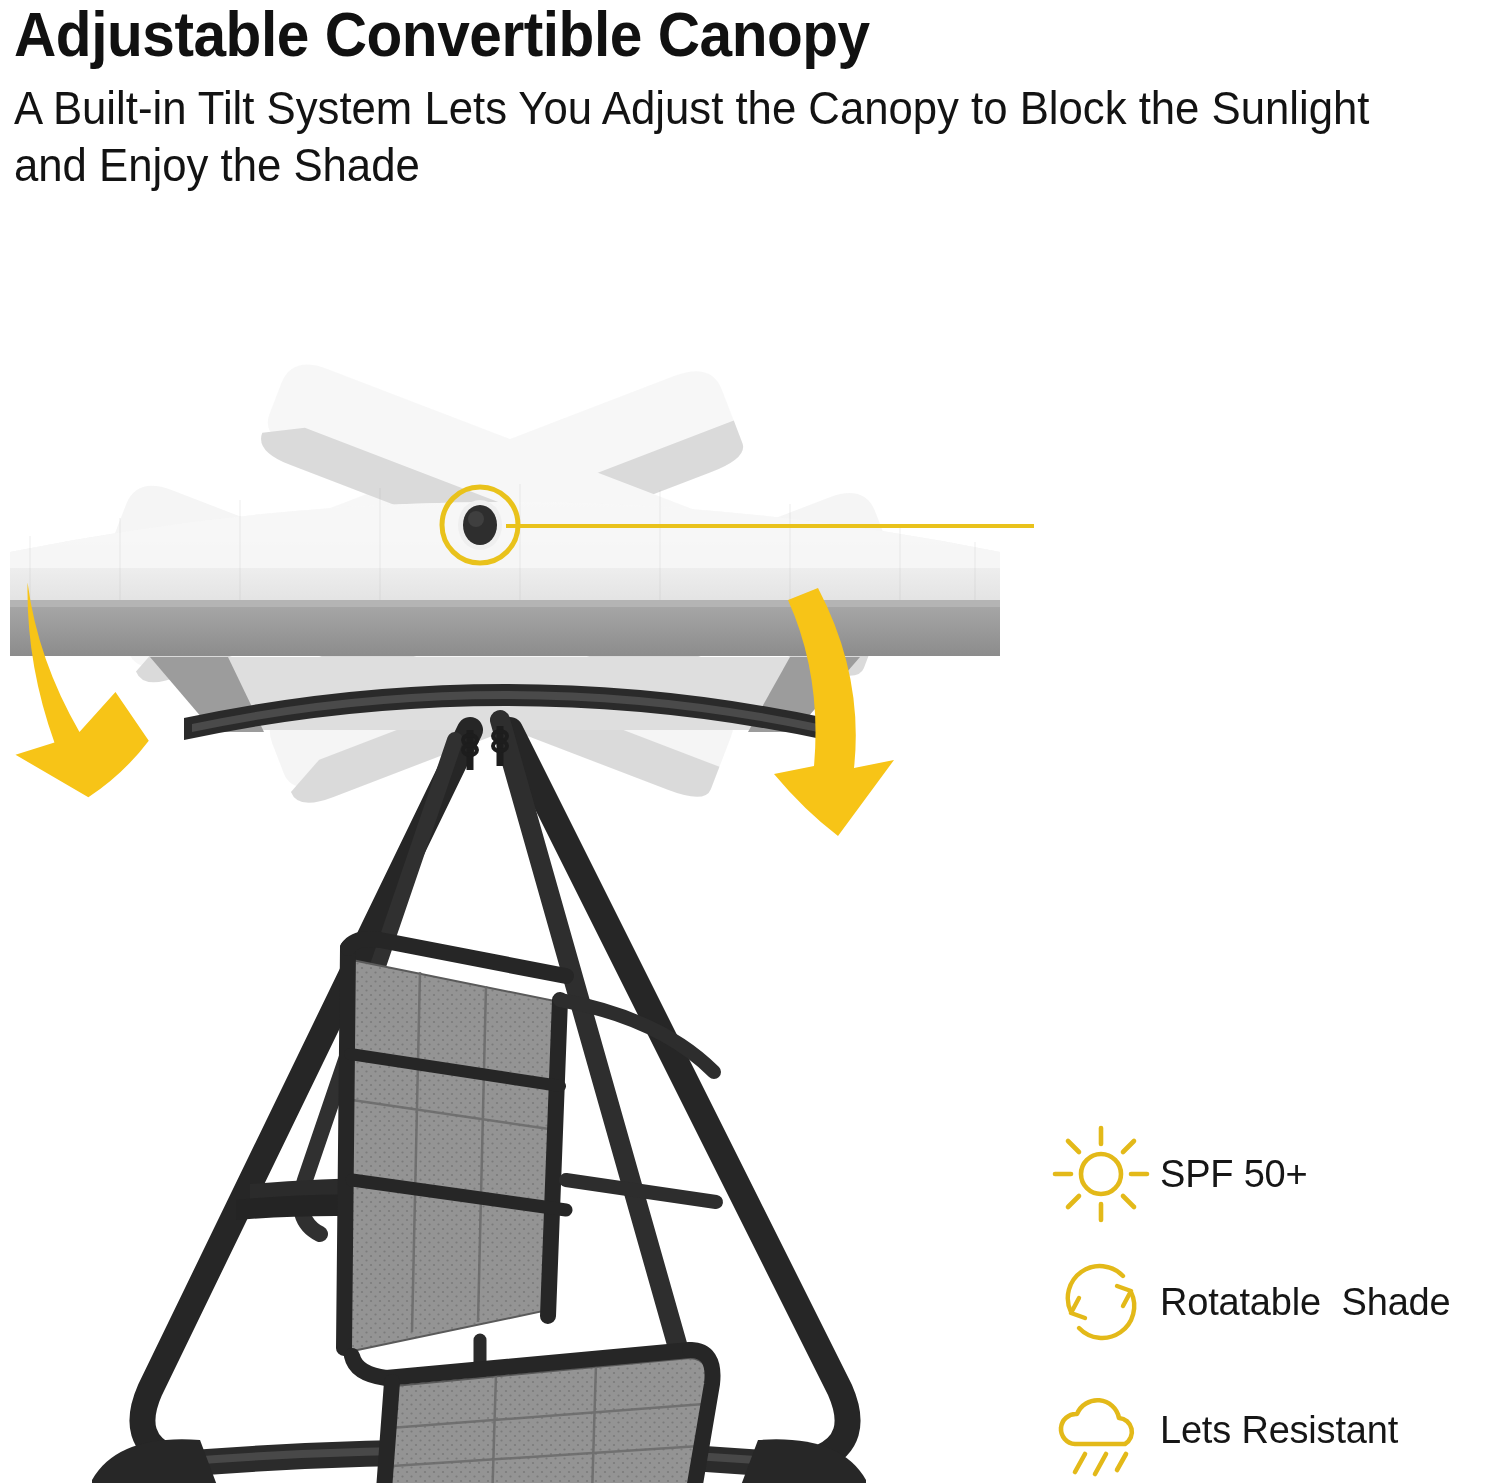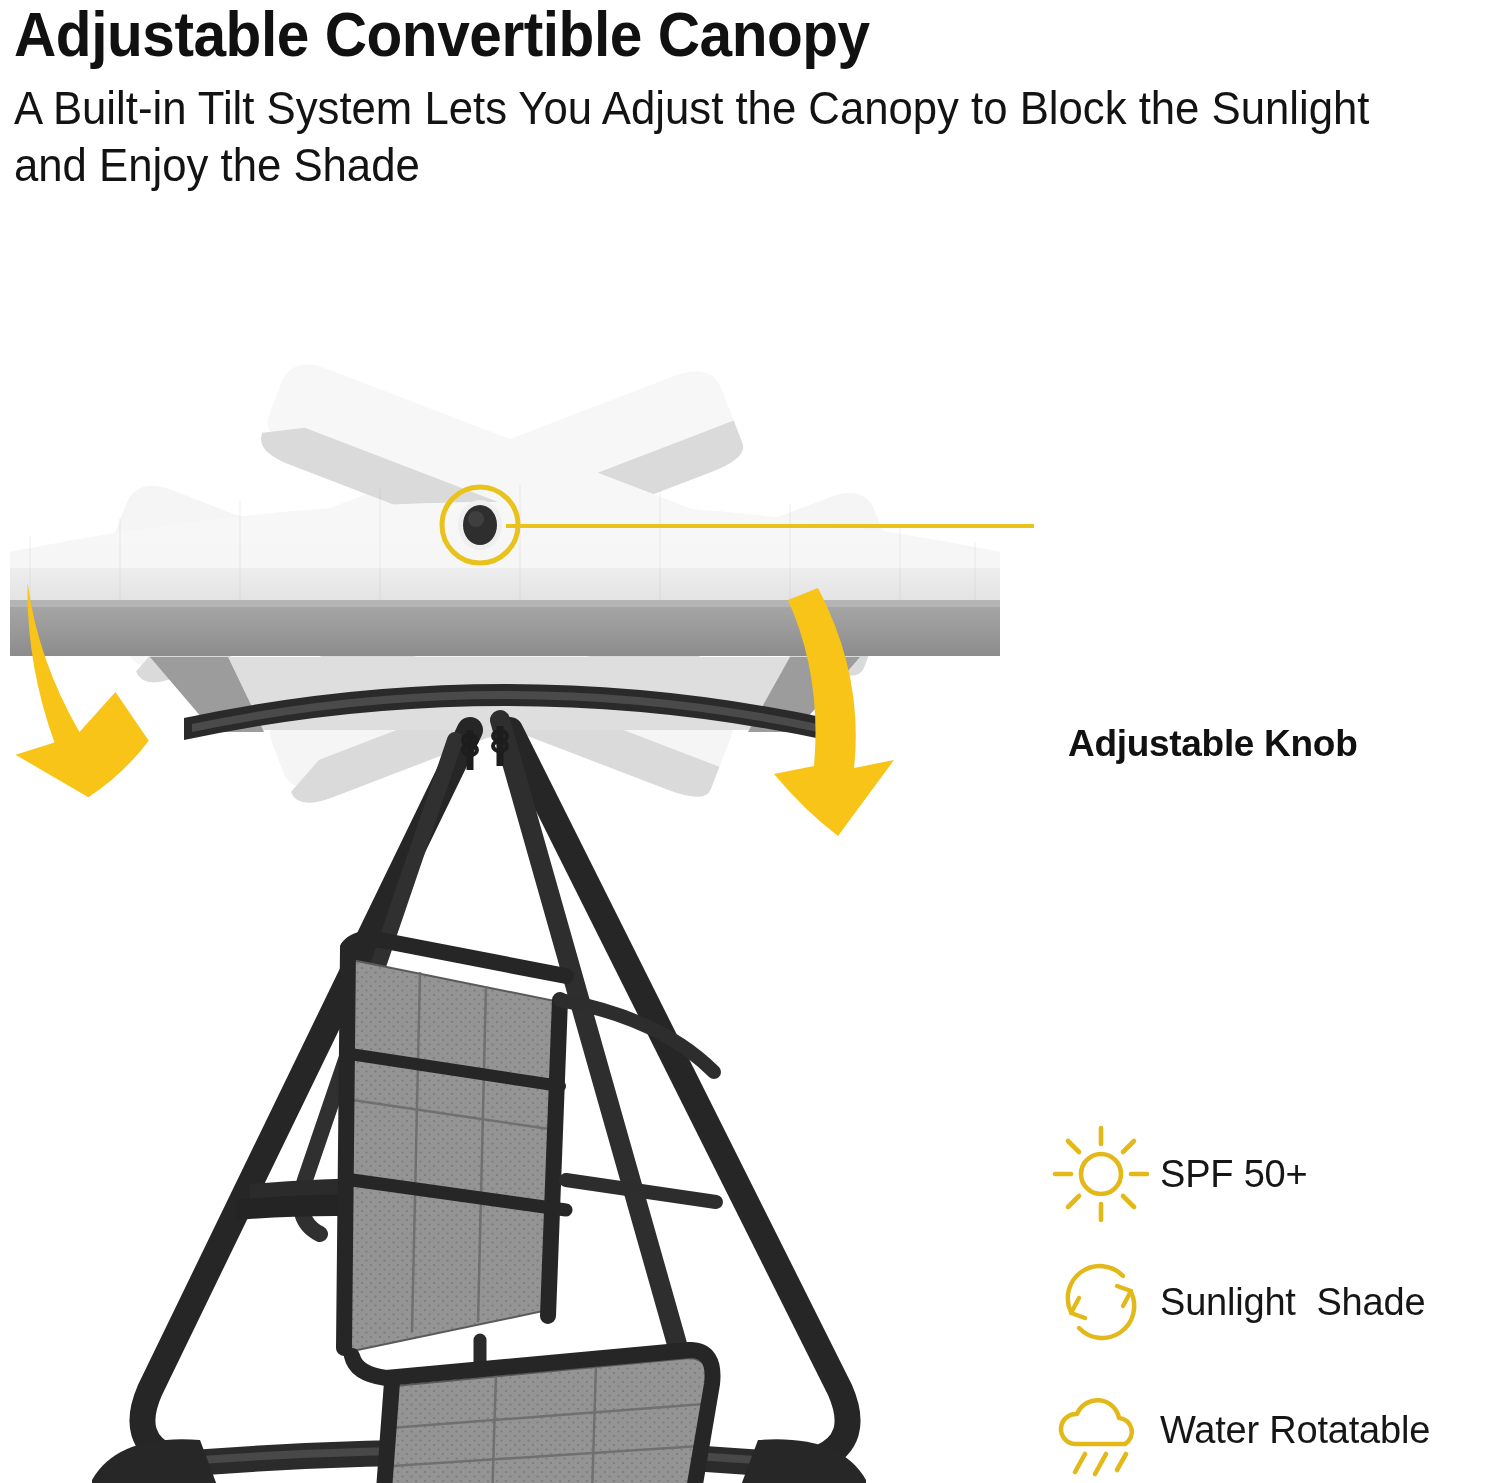--- a/index.html
+++ b/index.html
@@ -261,21 +261,20 @@
 
       <path d="M128 470 L100 418 L60 454 Q26 378 24 300 Q14 380 34 462 L-6 470 L62 520 Q100 500 128 470 Z" transform="translate(18,-22) rotate(-6 60 440)" fill="#F7C417"></path>
       <path d="M880 272 Q926 360 916 452 L956 444 L900 520 Q866 494 836 458 L876 450 Q884 360 850 284 Z" transform="translate(-62,16)" fill="#F7C417"></path>
     </svg>
   </div>
 
   <div id="leader-line"></div>
 
 
   <div id="knob-text">
-    <div id="knob-heading">Adjustable Knob</div>
   </div>
 
   <div id="features">
 
     <div class="feature">
       <div class="feature-icon">
         <svg width="104" height="104" viewBox="0 0 104 104" fill="none" stroke="#E3B919" stroke-width="4.6" stroke-linecap="round">
           <circle cx="52" cy="52" r="20"></circle>
           <line x1="52" y1="6" x2="52" y2="22"></line>
           <line x1="52" y1="82" x2="52" y2="98"></line>
@@ -292,30 +291,30 @@
 
     <div class="feature">
       <div class="feature-icon">
         <svg width="104" height="104" viewBox="0 0 104 104" fill="none" stroke="#E3B919" stroke-width="4.4" stroke-linecap="round" stroke-linejoin="round">
           <path d="M22 62 A32 32 0 0 1 74 26"></path>
           <polyline points="30,48 22,63 36,68"></polyline>
           <path d="M82 42 A32 32 0 0 1 30 78"></path>
           <polyline points="74,56 82,41 68,36"></polyline>
         </svg>
       </div>
-      <div class="feature-label">Sunlight  Shade</div>
+      <div class="feature-label">Rotatable  Shade</div>
     </div>
 
     <div class="feature">
       <div class="feature-icon">
         <svg width="104" height="104" viewBox="0 0 104 104" fill="none" stroke="#E3B919" stroke-width="4.6" stroke-linecap="round" stroke-linejoin="round">
           <path d="M26 66 A15 15 0 0 1 28 36 A22 22 0 0 1 70 40 A14 14 0 0 1 76 66 Z"></path>
           <line x1="26" y1="94" x2="36" y2="76"></line>
           <line x1="46" y1="96" x2="57" y2="76"></line>
           <line x1="68" y1="92" x2="77" y2="76"></line>
         </svg>
       </div>
-      <div class="feature-label">Water Rotatable</div>
+      <div class="feature-label">Lets Resistant</div>
     </div>
 
   </div>
 
 </div>
 
 </body></html>

